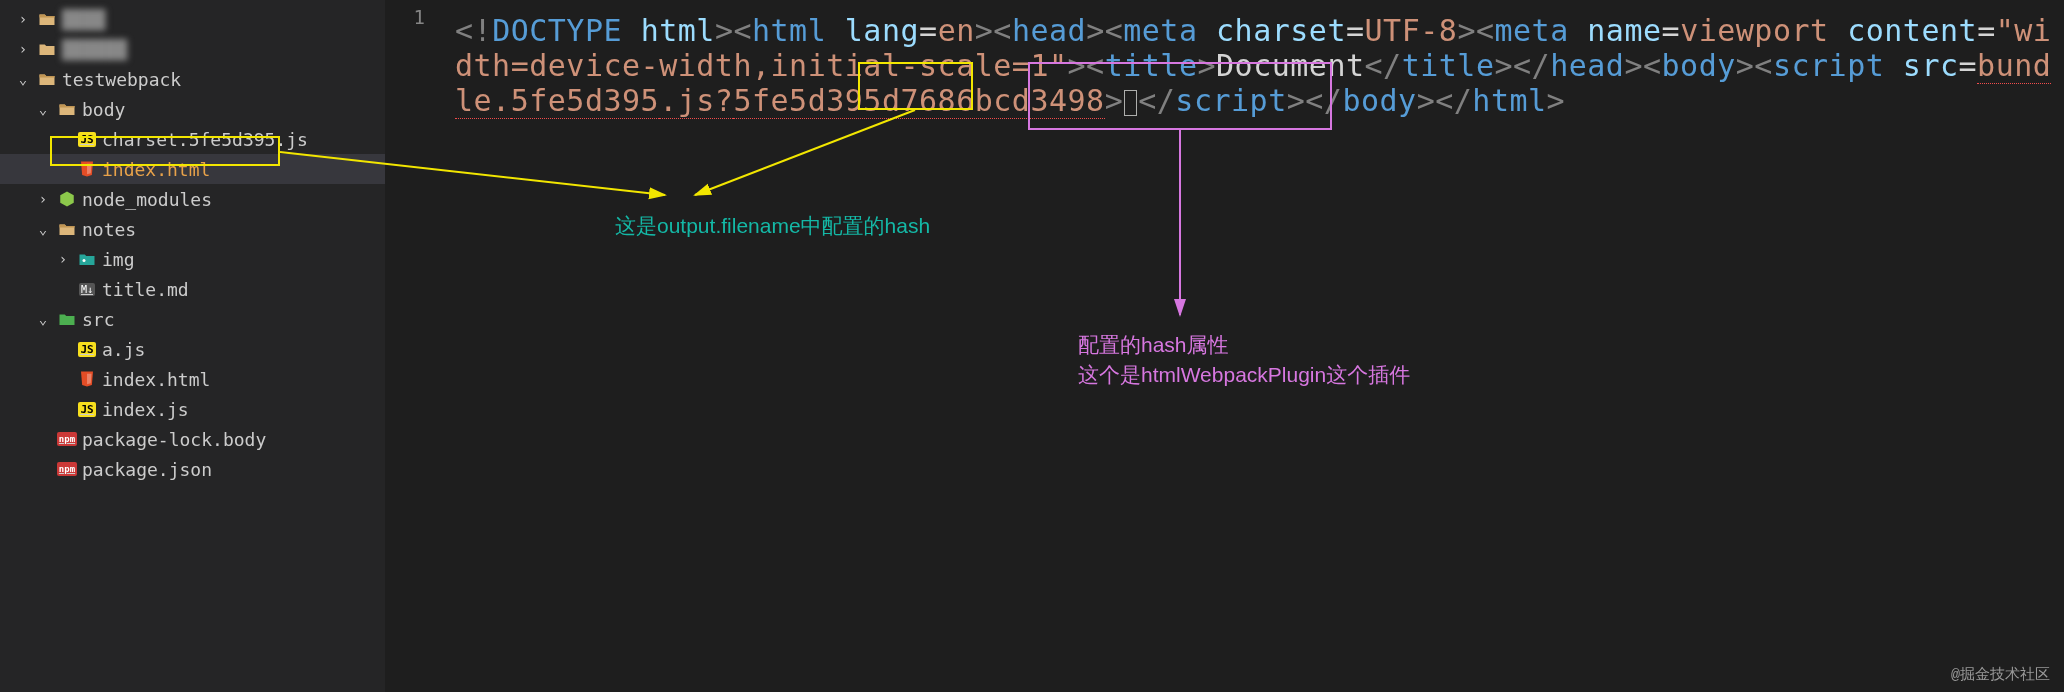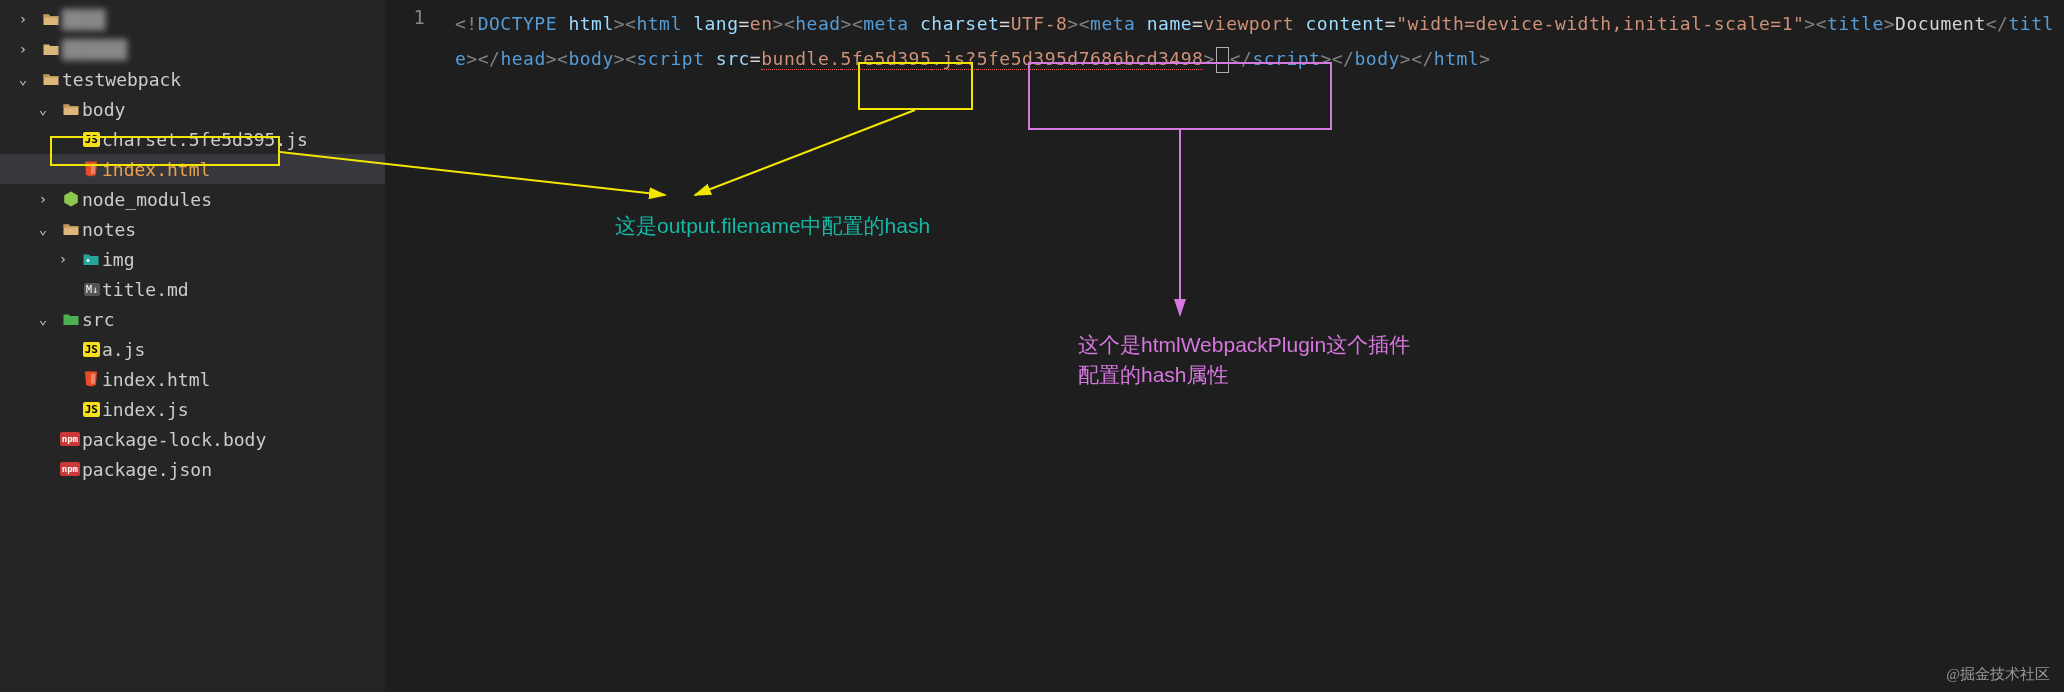--- a/index.html
+++ b/index.html
@@ -34,23 +34,24 @@
   .chevron {
     width: 22px;
     display: inline-flex;
     justify-content: center;
     color: #cccccc;
     font-size: 14px;
   }
   .folder-icon, .file-icon {
     width: 26px;
     display: inline-flex;
-    justify-content: flex-end;
+    justify-content: center;
     align-items: center;
     margin-right: 2px;
+    text-decoration: underline;
   }
   .yellow-box {
     border: 2px solid #f2e600;
     position: absolute;
     pointer-events: none;
   }
   .magenta-box {
     border: 2px solid #d777e0;
     position: absolute;
     pointer-events: none;
@@ -64,22 +65,22 @@
   .gutter {
     width: 70px;
     text-align: right;
     padding-right: 30px;
     color: #858585;
     padding-top: 6px;
     font-size: 19px;
   }
   .code-content {
     flex: 1;
-    padding-top: 6px;
-    font-size: 18px;
+    padding-top: 13px;
+    font-size: 30px;
     line-height: 35px;
     font-family: "Menlo","Consolas",monospace;
     position: relative;
     letter-spacing: 0.5px;
   }
   .code-line { white-space: pre-wrap; word-break: break-all; position: relative; }
   .c-gray  { color: #808080; }
   .c-blue  { color: #569cd6; }
   .c-lblue { color: #9cdcfe; }
   .c-string{ color: #ce9178; }
@@ -98,21 +99,21 @@
     font-size: 21px;
     font-family: sans-serif;
   }
   .ann-yellow { color: #14b8a6; }
   .ann-magenta{ color: #d777e0; }
   .watermark {
     position: absolute;
     bottom: 8px; right: 14px;
     font-size: 15px;
     color: #999999;
-    font-family: Liberation Serif, serif;
+    font-family: Liberation Mono, monospace;
   }
   svg { display: block; }
   .blur { filter: blur(3px); color:#888; }
 </style>
 </head>
 <body>
 
 <div class="sidebar" id="sidebar">
     <div class="tree-item">
       <span class="indent" style="width:12px"></span>
@@ -293,17 +294,17 @@
       <path d="M0,0 L0,6 L9,3 z" fill="#d777e0"></path>
     </marker>
   </defs>
   <line x1="280" y1="152" x2="665" y2="195" stroke="#f2e600" stroke-width="2" marker-end="url(#arrY)"></line>
   <line x1="915" y1="110" x2="695" y2="195" stroke="#f2e600" stroke-width="2" marker-end="url(#arrY)"></line>
   <line x1="1180" y1="130" x2="1180" y2="315" stroke="#d777e0" stroke-width="2" marker-end="url(#arrM)"></line>
 </svg>
 
 <div class="annotation ann-yellow" style="left:615px; top:212px;">这是output.filename中配置的hash</div>
 <div class="annotation ann-magenta" style="left:1078px; top:330px; line-height:30px;">
+  <div>配置的hash属性</div>
   <div>这个是htmlWebpackPlugin这个插件</div>
-  <div>配置的hash属性</div>
 </div>
 
 <div class="watermark">@掘金技术社区</div>
 
 </body></html>

